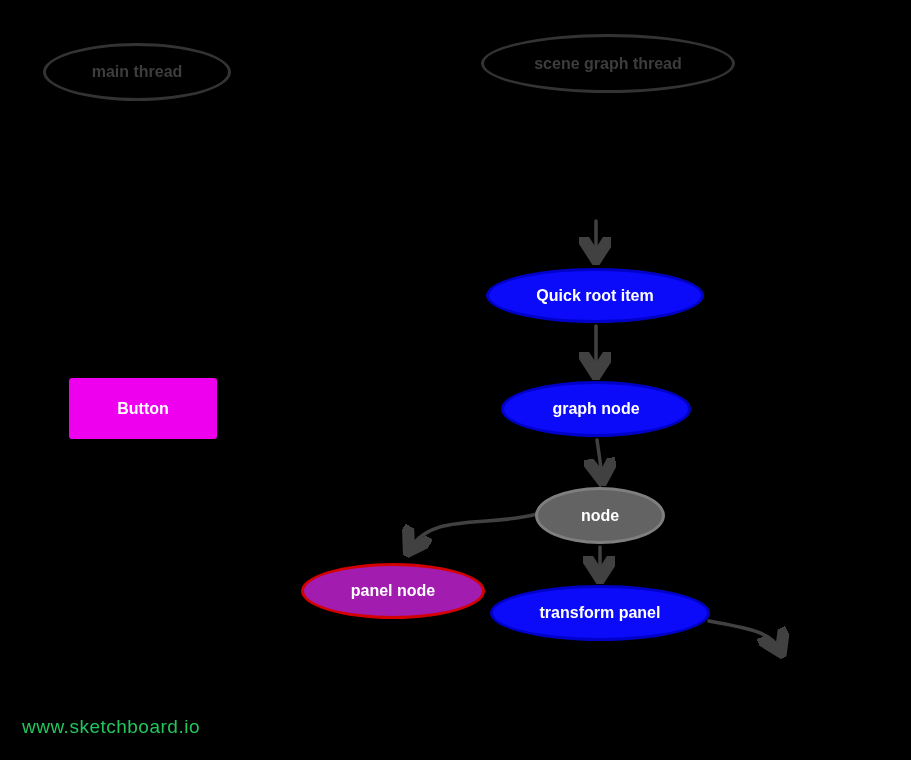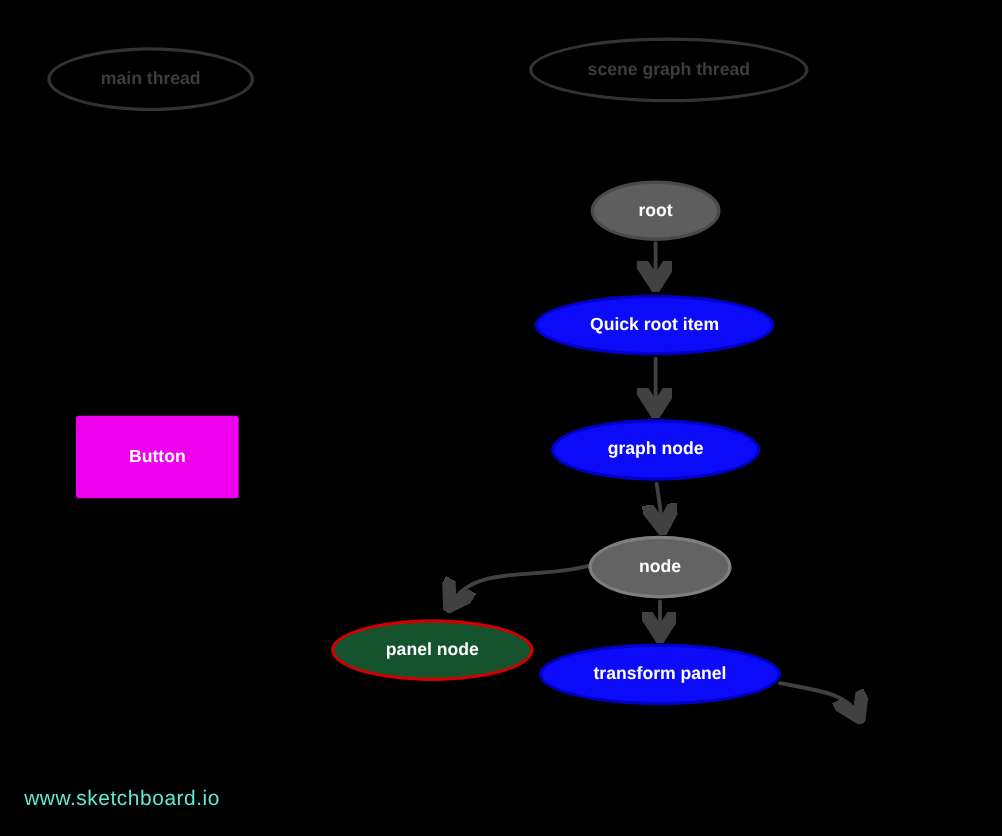--- a/index.html
+++ b/index.html
@@ -19,38 +19,38 @@
     text-align:center;
     font-weight:bold;font-size:16px;color:#ffffff;
     box-sizing:border-box;
   }
   .ellipse{border-radius:50%;}
 
   .outline{background:transparent;border:3px solid #333333;color:#3d3d3d;}
   .gray-node{background:#5e5e5e;border:3px solid #4a4a4a;}
   .gray-node-light{background:#636363;border:3px solid #7f7f7f;}
   .blue-node{background:#0b0bfa;border:3px solid #0000c8;align-items:center;}
-  .red-node{background:#14532d;border:3px solid #d40000;justify-content:center;}
+  .red-node{background:#a21caf;border:3px solid #d40000;justify-content:center;}
   .magenta-rect{background:#ee00ee;border:none;border-radius:3px;}
 
   
   #g-main-thread{left:43px;top:43px;width:188px;height:58px;}
   #g-scene-graph-thread{left:481px;top:34px;width:254px;height:59px;}
   #n-root{left:537px;top:164px;width:118px;height:55px;}
   #n-quick-root-item{left:486px;top:268px;width:218px;height:55px;}
   #n-button-node{left:501px;top:381px;width:190px;height:56px;}
   #n-node{left:535px;top:487px;width:130px;height:57px;}
   #n-panel-node{left:301px;top:563px;width:184px;height:56px;}
   #n-transform-node{left:490px;top:585px;width:220px;height:56px;}
   #n-text-node{left:694px;top:660px;width:170px;height:57px;}
-  #n-button-widget{left:69px;top:378px;width:148px;height:75px;}
+  #n-button-widget{left:69px;top:378px;width:148px;height:61px;}
 
   .watermark{
     position:absolute;left:22px;top:716px;
-    font-size:19px;font-weight:normal;color:#5eead4;
+    font-size:19px;font-weight:normal;color:#22c55e;
     letter-spacing:0.5px;cursor:pointer;
   }
 </style>
 </head>
 <body>
 
 <div class="canvas">
 
   <svg class="edges" viewBox="0 0 911 760">
     <defs>
@@ -67,23 +67,20 @@
   </svg>
 
   <div class="shape ellipse outline" id="g-main-thread">
     <span>main thread</span>
   </div>
 
   <div class="shape ellipse outline" id="g-scene-graph-thread">
     <span>scene graph thread</span>
   </div>
 
-  <div class="shape ellipse gray-node" id="n-root">
-    <span>root</span>
-  </div>
 
   <div class="shape ellipse blue-node" id="n-quick-root-item">
     <span>Quick root item</span>
   </div>
 
   <div class="shape ellipse blue-node" id="n-button-node">
     <span>graph node</span>
   </div>
 
   <div class="shape ellipse gray-node-light" id="n-node">

